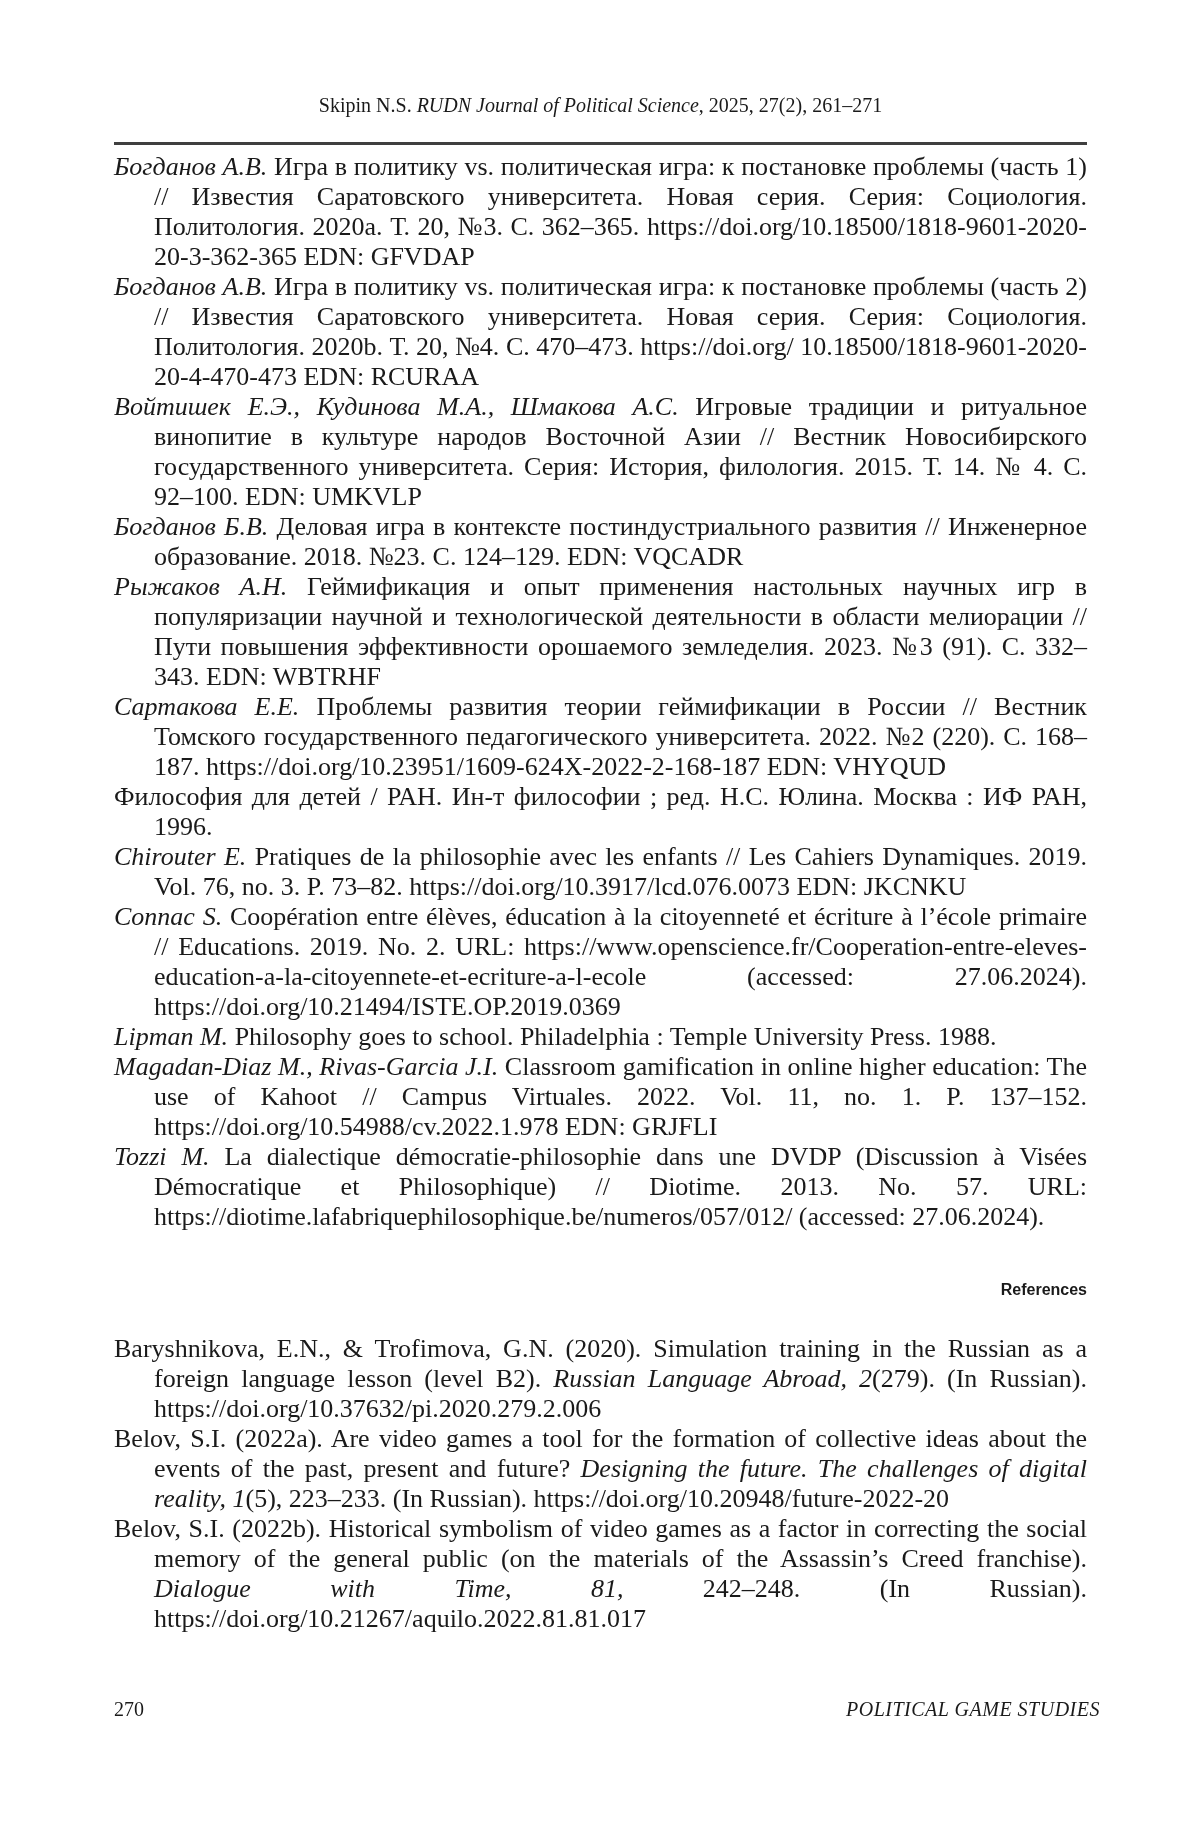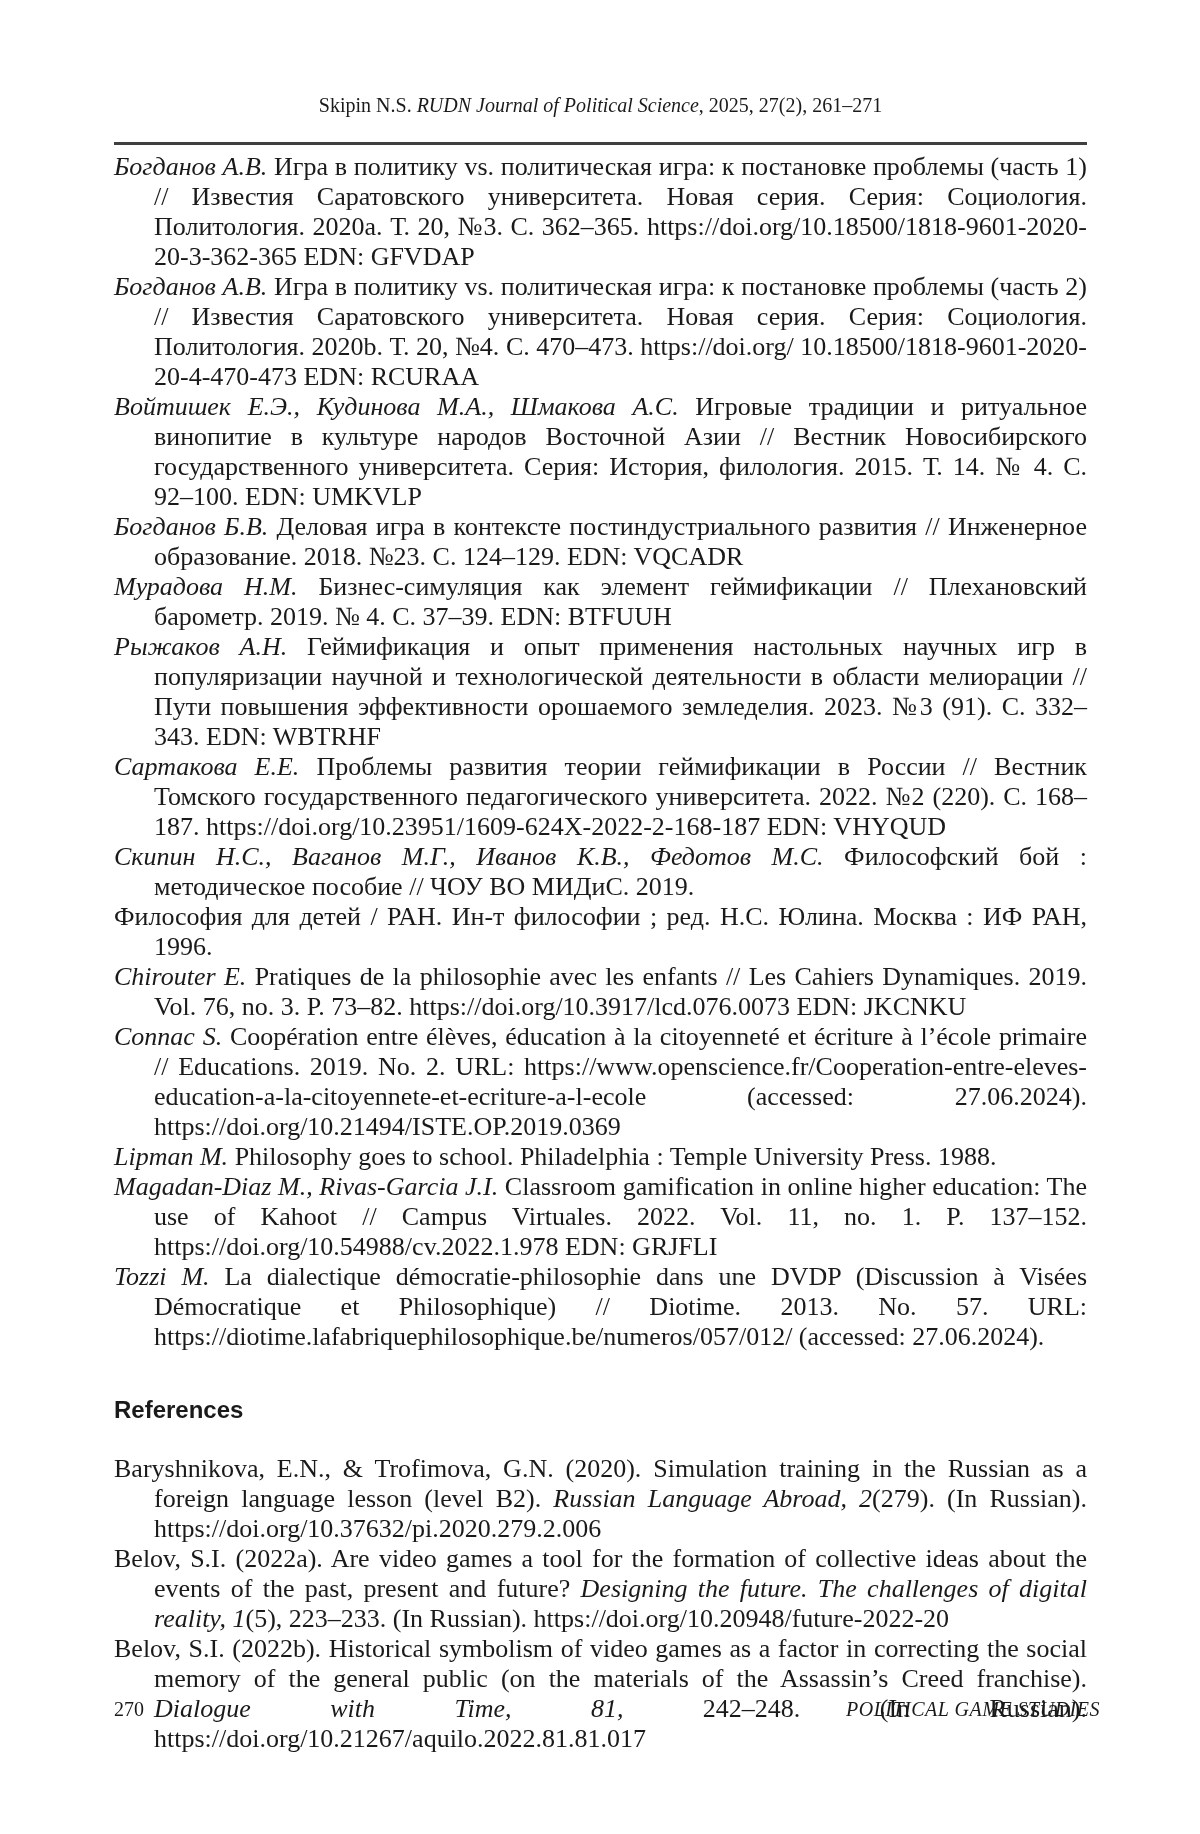--- a/index.html
+++ b/index.html
@@ -34,23 +34,23 @@
     margin: 0;
     font-size: 26px;
     line-height: 30px;
     text-align: justify;
     margin-left: 40px;
     text-indent: -40px;
   }
   .references-heading {
     font-family: "Liberation Sans", sans-serif;
     font-weight: bold;
-    font-size: 24px;
+    font-size: 16px;
     line-height: 28px;
-    text-align: left;
+    text-align: right;
     margin: 44px 0 30px 0;
   }
   .footer {
     position: absolute;
     left: 114px;
     top: 1697px;
     width: 986px;
     display: flex;
     justify-content: space-between;
     font-size: 20px;
@@ -67,24 +67,22 @@
 
     <div class="running-header"><span>Skipin N.S. </span><i>RUDN Journal of Political Science</i><span>, 2025, 27(2), 261–271</span></div>
 
     <div class="header-rule"></div>
 
     <div class="biblio">
         <p class="ref"><i>Богданов А.В.</i><span> Игра в политику vs. политическая игра: к постановке проблемы (часть 1) // Известия Саратовского университета. Новая серия. Серия: Социология. Политология. 2020a. Т. 20, №3. С. 362–365. https://doi.org/10.18500/1818-9601-2020-20-3-362-365 EDN: GFVDAP</span></p>
         <p class="ref"><i>Богданов А.В.</i><span> Игра в политику vs. политическая игра: к постановке проблемы (часть 2) // Известия Саратовского университета. Новая серия. Серия: Социология. Политология. 2020b. Т. 20, №4. С. 470–473. https://doi.org/ 10.18500/1818-9601-2020-20-4-470-473 EDN: RCURAA</span></p>
         <p class="ref"><i>Войтишек Е.Э., Кудинова М.А., Шмакова А.С.</i><span> Игровые традиции и ритуальное винопитие в культуре народов Восточной Азии // Вестник Новосибирского государственного университета. Серия: История, филология. 2015. Т. 14. № 4. С. 92–100. EDN: UMKVLP</span></p>
         <p class="ref"><i>Богданов Б.В.</i><span> Деловая игра в контексте постиндустриального развития // Инженерное образование. 2018. №23. С. 124–129. EDN: VQCADR</span></p>
-        <p class="ref"><i>Мурадова Н.М.</i><span> Бизнес-симуляция как элемент геймификации // Плехановский барометр. 2019. № 4. С. 37–39. EDN: BTFUUH</span></p>
         <p class="ref"><i>Рыжаков А.Н.</i><span> Геймификация и опыт применения настольных научных игр в популяризации научной и технологической деятельности в области мелиорации // Пути повышения эффективности орошаемого земледелия. 2023. №3 (91). С. 332–343. EDN: WBTRHF</span></p>
         <p class="ref"><i>Сартакова Е.Е.</i><span> Проблемы развития теории геймификации в России // Вестник Томского государственного педагогического университета. 2022. №2 (220). С. 168–187. https://doi.org/10.23951/1609-624X-2022-2-168-187 EDN: VHYQUD</span></p>
-        <p class="ref"><i>Скипин Н.С., Ваганов М.Г., Иванов К.В., Федотов М.С.</i><span> Философский бой : методическое пособие // ЧОУ ВО МИДиС. 2019.</span></p>
         <p class="ref"><span>Философия для детей / РАН. Ин-т философии ; ред. Н.С. Юлина. Москва : ИФ РАН, 1996.</span></p>
         <p class="ref"><i>Chirouter E.</i><span> Pratiques de la philosophie avec les enfants // Les Cahiers Dynamiques. 2019. Vol. 76, no. 3. P. 73–82. https://doi.org/10.3917/lcd.076.0073 EDN: JKCNKU</span></p>
         <p class="ref"><i>Connac S.</i><span> Coopération entre élèves, éducation à la citoyenneté et écriture à l’école primaire // Educations. 2019. No. 2. URL: https://www.openscience.fr/Cooperation-entre-eleves-education-a-la-citoyennete-et-ecriture-a-l-ecole (accessed: 27.06.2024). https://doi.org/10.21494/ISTE.OP.2019.0369</span></p>
         <p class="ref"><i>Lipman M.</i><span> Philosophy goes to school. Philadelphia : Temple University Press. 1988.</span></p>
         <p class="ref"><i>Magadan-Diaz M., Rivas-Garcia J.I.</i><span> Classroom gamification in online higher education: The use of Kahoot // Campus Virtuales. 2022. Vol. 11, no. 1. P. 137–152. https://doi.org/10.54988/cv.2022.1.978 EDN: GRJFLI</span></p>
         <p class="ref"><i>Tozzi M.</i><span> La dialectique démocratie-philosophie dans une DVDP (Discussion à Visées Démocratique et Philosophique) // Diotime. 2013. No. 57. URL: https://diotime.lafabriquephilosophique.be/numeros/057/012/ (accessed: 27.06.2024).</span></p>
       </div>
 
     <div class="references-heading">References</div>
 

